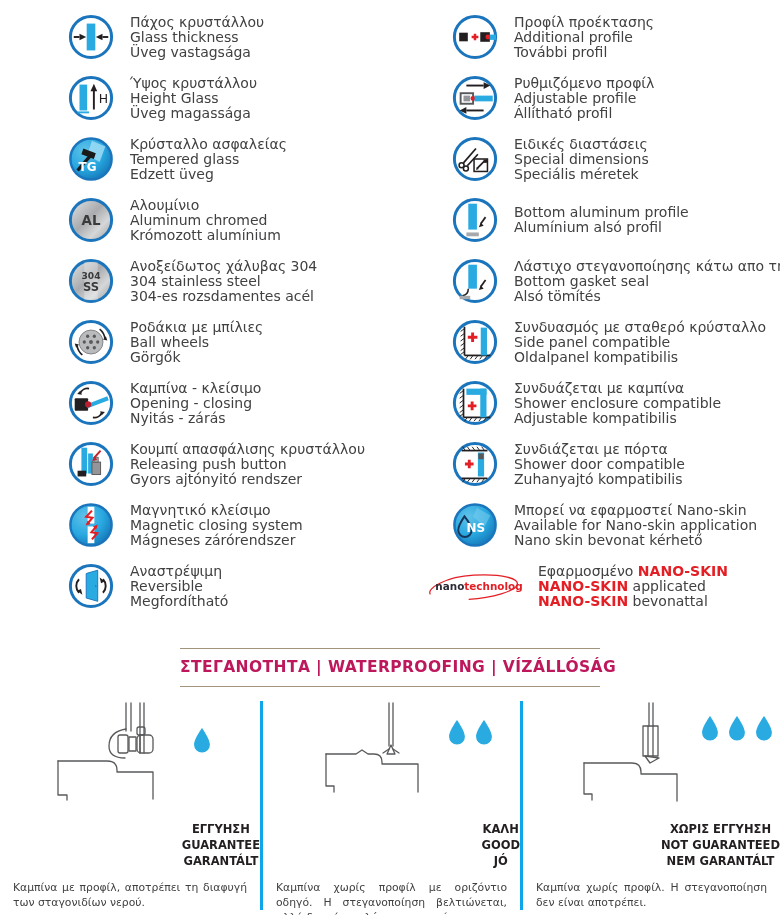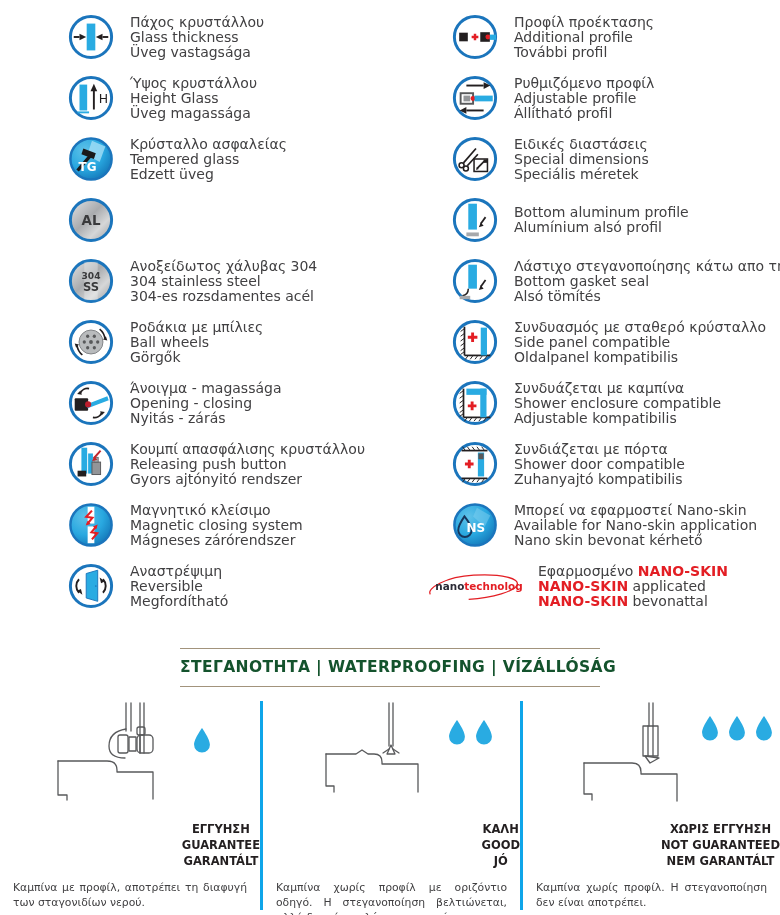--- a/index.html
+++ b/index.html
@@ -14,21 +14,21 @@
   .row{display:flex;align-items:center;gap:16px;height:46px;margin-bottom:15px;}
   .ic{width:46px;height:46px;flex:0 0 46px;}
   .ring{fill:#ffffff;stroke:#1b75bc;stroke-width:3.1;}
   .txt{font-size:14px;line-height:15px;}
   .l{display:block;white-space:nowrap;}
   .red{color:#e31e24;font-weight:bold;}
   .nanologo{width:100px;height:44px;flex:0 0 100px;margin-left:-30px;}
   .wp-head{
     width:420px;margin:24px auto 0;text-align:center;
     border-top:1px solid #a2937c;border-bottom:1px solid #a2937c;
-    padding:9px 0 10px;color:#14532d;font-size:15.5px;font-weight:bold;letter-spacing:.4px;
+    padding:9px 0 10px;color:#be185d;font-size:15.5px;font-weight:bold;letter-spacing:.4px;
     white-space:nowrap;
   }
   .wp-cols{display:flex;margin-top:14px;height:209px;}
   .wp-col{width:260px;box-sizing:border-box;display:flex;flex-direction:column;align-items:flex-end;}
   .wp-col + .wp-col{border-left:3px solid #0ea5e9;}
   .diagram{position:relative;width:230px;height:112px;}
   .diagram svg.draw{width:230px;height:112px;}
   .draw path,.draw rect,.draw line{fill:none;stroke:#58595b;stroke-width:1.3;stroke-linecap:round;stroke-linejoin:round;}
   .drops{position:absolute;display:flex;gap:7px;}
   .wp-col:nth-child(1) .drops{top:26px;right:48px;}
@@ -109,20 +109,25 @@
         <span class="l">Tempered glass</span>
         <span class="l">Edzett üveg</span>
       </div>
     </div>
 
     <div class="row">
       <svg class="ic" viewBox="0 0 48 48">
         <circle cx="24" cy="24" r="21.5" fill="url(#gMetal)" stroke="#1b75bc" stroke-width="3.1"></circle>
         <text x="24" y="29" text-anchor="middle" font-size="14" font-weight="bold" fill="#3a3a3c">AL</text>
       </svg>
+      <div class="txt">
+        <span class="l">Αλουμίνιο</span>
+        <span class="l">Aluminum chromed</span>
+        <span class="l">Krómozott alumínium</span>
+      </div>
     </div>
 
     <div class="row">
       <svg class="ic" viewBox="0 0 48 48">
         <circle cx="24" cy="24" r="21.5" fill="url(#gMetal)" stroke="#1b75bc" stroke-width="3.1"></circle>
         <rect x="17" y="4" width="14" height="40" fill="#ffffff" opacity="0.28"></rect>
         <text x="24" y="22" text-anchor="middle" font-size="9.5" font-weight="bold" fill="#3a3a3c">304</text>
         <text x="24" y="34" text-anchor="middle" font-size="12" font-weight="bold" fill="#3a3a3c">SS</text>
       </svg>
       <div class="txt">
@@ -160,21 +165,21 @@
         <circle class="ring" cx="24" cy="24" r="21.5"></circle>
         <rect x="7" y="19" width="14" height="13" rx="1" fill="#231f20"></rect>
         <polygon points="19,25.5 41,17 42.5,21 20.5,29.5" fill="#29abe2"></polygon>
         <circle cx="21" cy="25.5" r="3.2" fill="#be1e2d"></circle>
         <path d="M13 13.5 a8 8 0 0 1 9 -4.5" stroke="#231f20" stroke-width="1.8" fill="none"></path>
         <polygon points="14.5,15.5 9.5,14.5 13,11" fill="#231f20"></polygon>
         <path d="M35 34.5 a8 8 0 0 1 -9 4.5" stroke="#231f20" stroke-width="1.8" fill="none"></path>
         <polygon points="33.5,32.5 38.5,33.5 35,37" fill="#231f20"></polygon>
       </svg>
       <div class="txt">
-        <span class="l">Άνοιγμα - magassága</span>
+        <span class="l">Καμπίνα - κλείσιμο</span>
         <span class="l">Opening - closing</span>
         <span class="l">Nyitás - zárás</span>
       </div>
     </div>
 
     <div class="row">
       <svg class="ic" viewBox="0 0 48 48">
         <circle class="ring" cx="24" cy="24" r="21.5"></circle>
         <rect x="14" y="7" width="6" height="27" fill="#29abe2"></rect>
         <rect x="21" y="13" width="5" height="21" fill="#29abe2"></rect>

